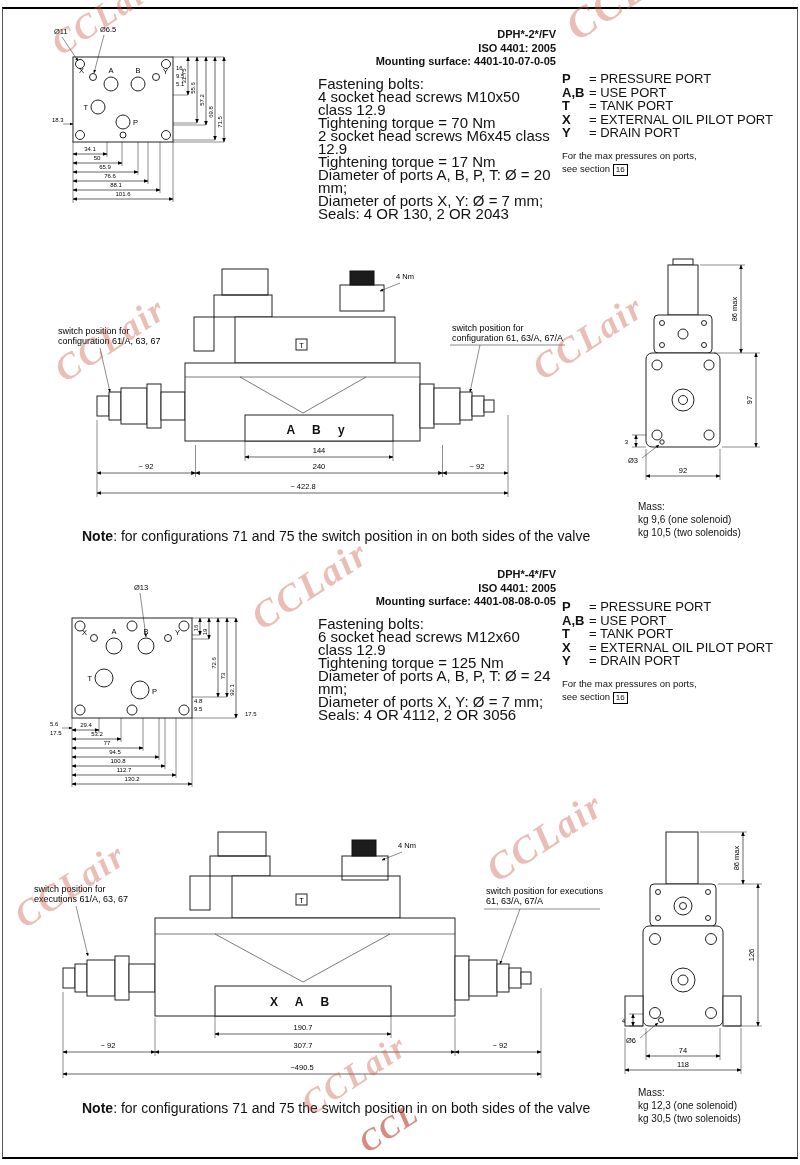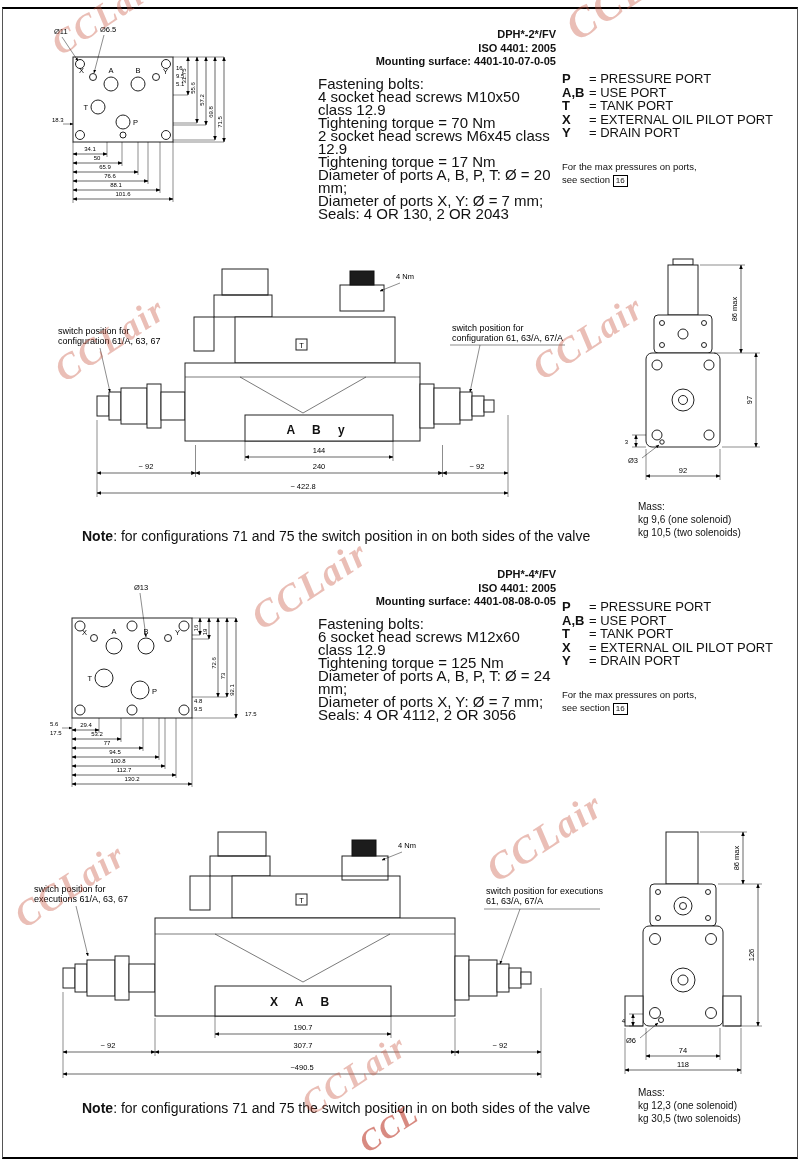--- a/index.html
+++ b/index.html
@@ -5,21 +5,21 @@
   * {margin:0;padding:0;box-sizing:border-box;}
   html,body {width:800px;height:1165px;}
   body {font-family:"Liberation Sans",sans-serif;background:#fff;color:#111;position:relative;overflow:hidden;}
   #page {position:absolute;inset:0;background:#fff;}
   .frame {position:absolute;left:2px;right:2px;top:7px;bottom:6px;border-top:2px solid #000;border-bottom:2px solid #000;border-left:1px solid #555;border-right:1px solid #555;}
   .abs {position:absolute;}
   .hdr {font-weight:bold;font-size:11px;line-height:13.5px;text-align:right;}
   .spec {font-size:15px;line-height:13px;}
   .lg {font-size:13px;line-height:13.5px;white-space:nowrap;}
   .lg-k {display:inline-block;width:27px;font-weight:bold;}
-  .maxnote {font-size:9.5px;line-height:13px;margin-top:20px;}
+  .maxnote {font-size:9.5px;line-height:13px;margin-top:9px;}
   .secbox {display:inline-block;border:1px solid #000;padding:0 2px;font-size:8px;line-height:10px;}
   .mass {font-size:10px;line-height:13px;}
   .note {font-size:14px;margin-left:20px;}
   .wm {position:absolute;font-family:"Liberation Serif",serif;font-weight:bold;font-style:italic;
        color:rgba(201,84,63,.38);transform:rotate(-33deg);transform-origin:0 50%;
        letter-spacing:2px;z-index:9;white-space:nowrap;pointer-events:none;}
   svg {position:absolute;overflow:visible;}
   .sw {fill:#fff;stroke:#222;stroke-width:1;}
   .sn {fill:none;stroke:#222;stroke-width:1;}
   .thin {fill:none;stroke:#222;stroke-width:.6;}

